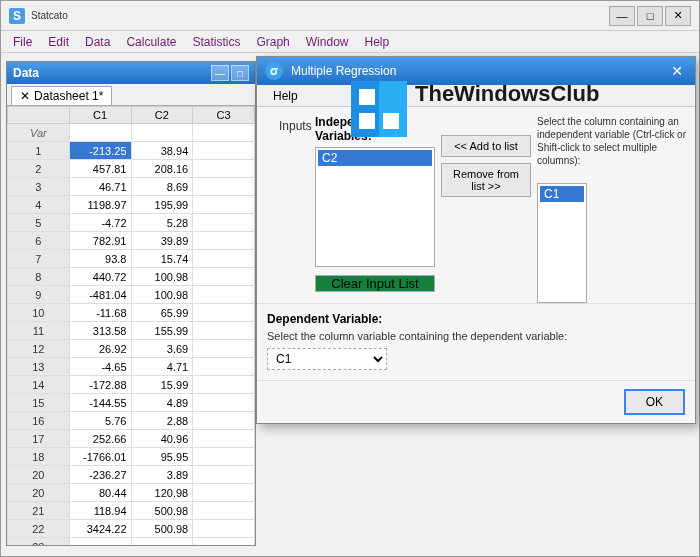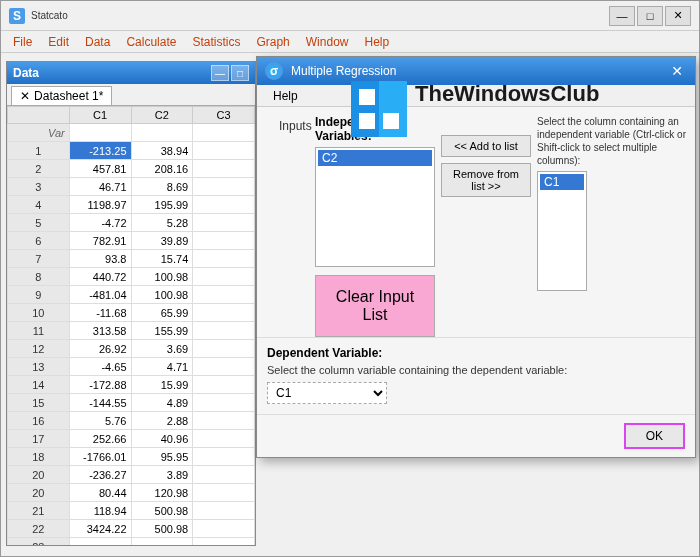--- a/index.html
+++ b/index.html
@@ -51,21 +51,21 @@
       display: flex;
       align-items: center;
       padding: 0 4px;
       border-bottom: 1px solid #ccc;
     }
 
     .menu-item {
       padding: 16px 8px;
       cursor: pointer;
       font-size: 12px;
-      color: #c2410c;
+      color: #701a75;
     }
 
     
     .data-window {
       position: absolute;
       top: 60px; left: 5px;
       width: 250px;
       height: 485px;
       background: white;
       border: 1px solid #888;
@@ -149,21 +149,21 @@
       min-width: 25px;
     }
 
     .spreadsheet td.highlighted {
       background: #3478d4;
       color: white;
     }
 
     .spreadsheet td.var-row {
       background: #e8e8e8;
-      text-align: right;
+      text-align: center;
       font-style: italic;
       color: #666;
     }
 
     
     .dialog {
       position: absolute;
       top: 55px; left: 255px;
       width: 440px;
       background: #f5f5f5;
@@ -245,25 +245,25 @@
       border: 1px solid #aaa;
       padding: 4px 8px;
       cursor: pointer;
       font-size: 11px;
       text-align: center;
       min-width: 90px;
     }
     .dialog-btn:disabled { color: #aaa; cursor: default; }
 
     .clear-btn {
-      background: #f9a8d4;
+      background: #15803d;
       border: 1px solid #aaa;
-      padding: 12px 10px;
-      cursor: pointer;
-      font-size: 16px;
+      padding: 0 10px;
+      cursor: pointer;
+      font-size: 13px;
       margin-top: 8px;
     }
 
     .dep-section {
       padding: 0 10px 10px 10px;
       border-top: 1px solid #ddd;
       padding-top: 8px;
     }
 
     .dep-label {
@@ -304,21 +304,21 @@
     .footer-btn {
       background: #e8e8e8;
       border: 1px solid #aaa;
       padding: 4px 20px;
       cursor: pointer;
       font-size: 12px;
     }
 
     .footer-btn.primary {
       background: #e8e8e8;
-      border: 2px solid #d946ef;
+      border: 2px solid #3b82f6;
     }
 
     
     .right-col-label {
       font-size: 11px;
       color: #333;
       margin-bottom: 4px;
     }
 
     .right-list-box {
@@ -643,21 +643,21 @@
             </div>
             <button class="clear-btn">Clear Input List</button>
           </div>
 
           <div class="middle-buttons" style="margin-top: 20px; border-radius: 14px;">
             <button class="dialog-btn">&lt;&lt; Add to list</button>
             <button class="dialog-btn">Remove from list &gt;&gt;</button>
           </div>
 
           <div class="left-list-col">
-            <div class="right-col-label" style="width:150px; font-size:10px; line-height:1.3; margin-bottom:4px;">Select the column containing an independent variable (Ctrl-click or Shift-click to select multiple columns):</div>
+            <div class="right-col-label" style="width:150px; font-size:10px; line-height:1.3; margin-bottom:16px;">Select the column containing an independent variable (Ctrl-click or Shift-click to select multiple columns):</div>
             <div class="right-list-box" style="width:50px; height:120px;">
               <div class="right-list-item selected">C1</div>
             </div>
           </div>
         </div>
 
       </div>
     </div>
 
     <div class="dep-section">

